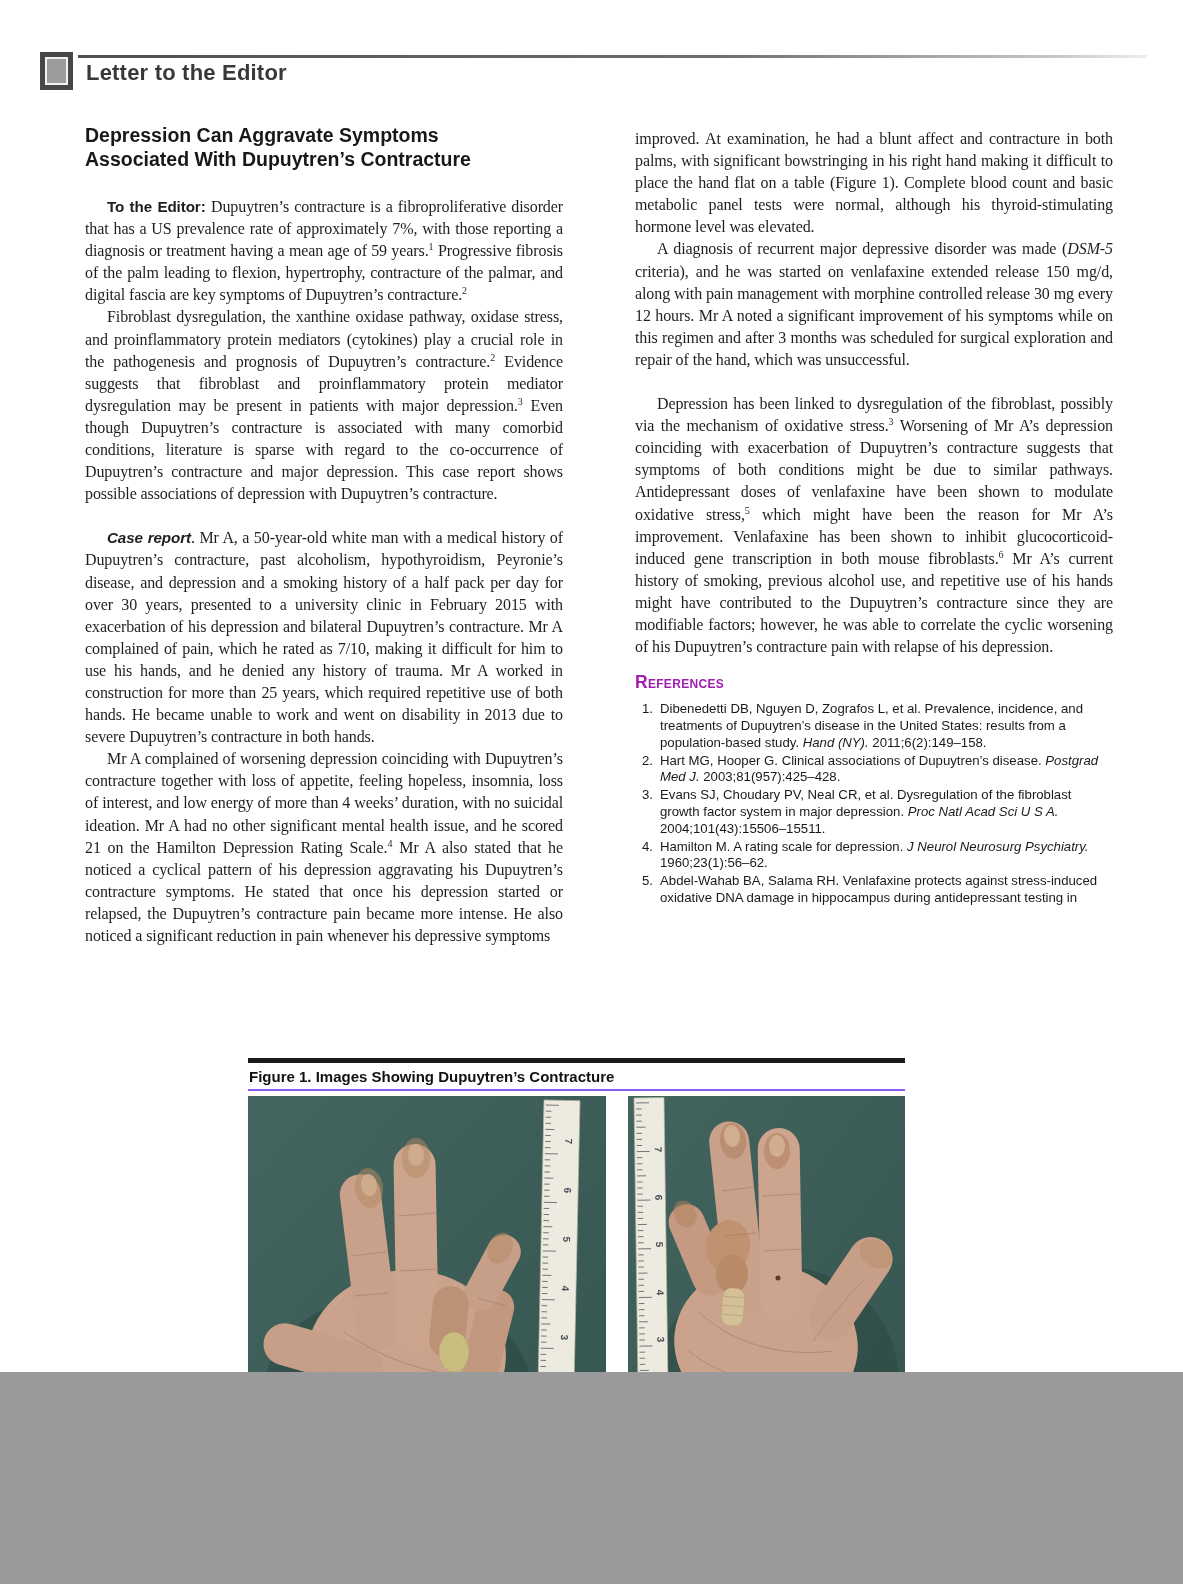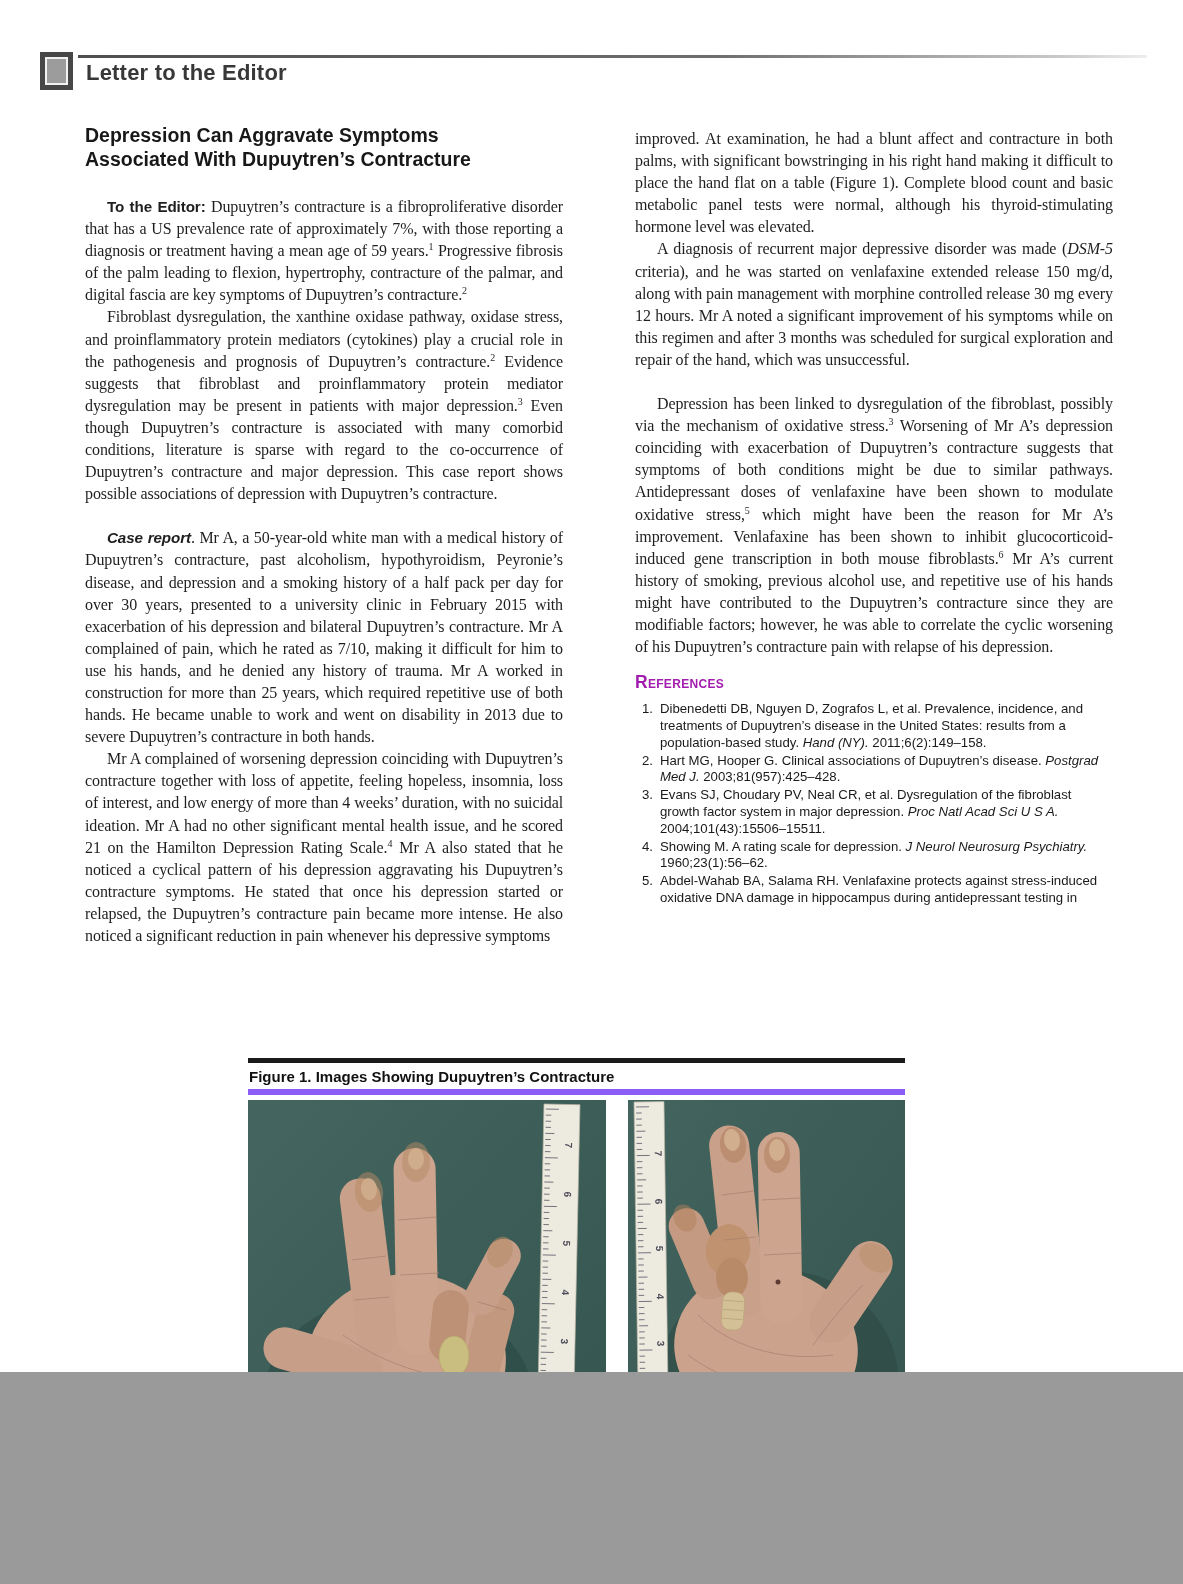--- a/index.html
+++ b/index.html
@@ -36,21 +36,21 @@
   .refs{font-family:"Liberation Sans",sans-serif;font-size:13.2px;line-height:16.8px;
         text-align:left;letter-spacing:0;color:#1a1a1a;}
   .ref{display:flex;margin-bottom:1px;}
   .ref-num{flex:none;width:18px;text-align:right;margin-right:7px;}
   .ref-text{flex:1;}
 
   
   .figure{position:absolute;left:248px;top:1058px;width:657px;}
   .figure-topbar{height:5px;background:#1a1a1a;}
   .figure-caption{font-family:"Liberation Sans",sans-serif;font-weight:700;font-size:15px;
-                  color:#111;padding:5px 1px 4px;border-bottom:6px solid #8b5cf6;}
+                  color:#111;padding:5px 1px 4px;border-bottom:2px solid #8b5cf6;}
   .figure-photos{display:flex;gap:22px;margin-top:5px;background:#fff;}
   .figure-bottomrule{height:2px;background:#3a3a3a;margin-top:3px;}
   .photo{display:block;}
 
   
   .page-footer-left{position:absolute;left:85px;top:1520px;display:flex;align-items:center;}
   .footer-page{font-family:"Liberation Sans",sans-serif;font-size:15.5px;color:#2f2f2f;}
   .footer-icon{width:10px;height:12px;background:#b0b0b0;border:2px solid #5f5f5f;margin:0 7px;}
   .footer-site{font-family:"Liberation Serif",serif;font-variant:small-caps;font-size:12px;
                color:#2b2b2b;letter-spacing:.3px;}
@@ -96,21 +96,21 @@
         <div class="ref">
           <span class="ref-num">2.</span>
           <span class="ref-text"><span>Hart MG, Hooper G. Clinical associations of Dupuytren’s disease. </span><span class="run-i">Postgrad Med J.</span><span> 2003;81(957):425–428.</span></span>
         </div>
         <div class="ref">
           <span class="ref-num">3.</span>
           <span class="ref-text"><span>Evans SJ, Choudary PV, Neal CR, et al. Dysregulation of the fibroblast growth factor system in major depression. </span><span class="run-i">Proc Natl Acad Sci U S A.</span><span> 2004;101(43):15506–15511.</span></span>
         </div>
         <div class="ref">
           <span class="ref-num">4.</span>
-          <span class="ref-text"><span>Showing M. A rating scale for depression. </span><span class="run-i">J Neurol Neurosurg Psychiatry.</span><span> 1960;23(1):56–62.</span></span>
+          <span class="ref-text"><span>Hamilton M. A rating scale for depression. </span><span class="run-i">J Neurol Neurosurg Psychiatry.</span><span> 1960;23(1):56–62.</span></span>
         </div>
         <div class="ref">
           <span class="ref-num">5.</span>
           <span class="ref-text"><span>Abdel-Wahab BA, Salama RH. Venlafaxine protects against stress-induced oxidative DNA damage in hippocampus during antidepressant testing in</span></span>
         </div>
       </div>
   </div>
 
   <div class="figure">
     <div class="figure-topbar"></div>

